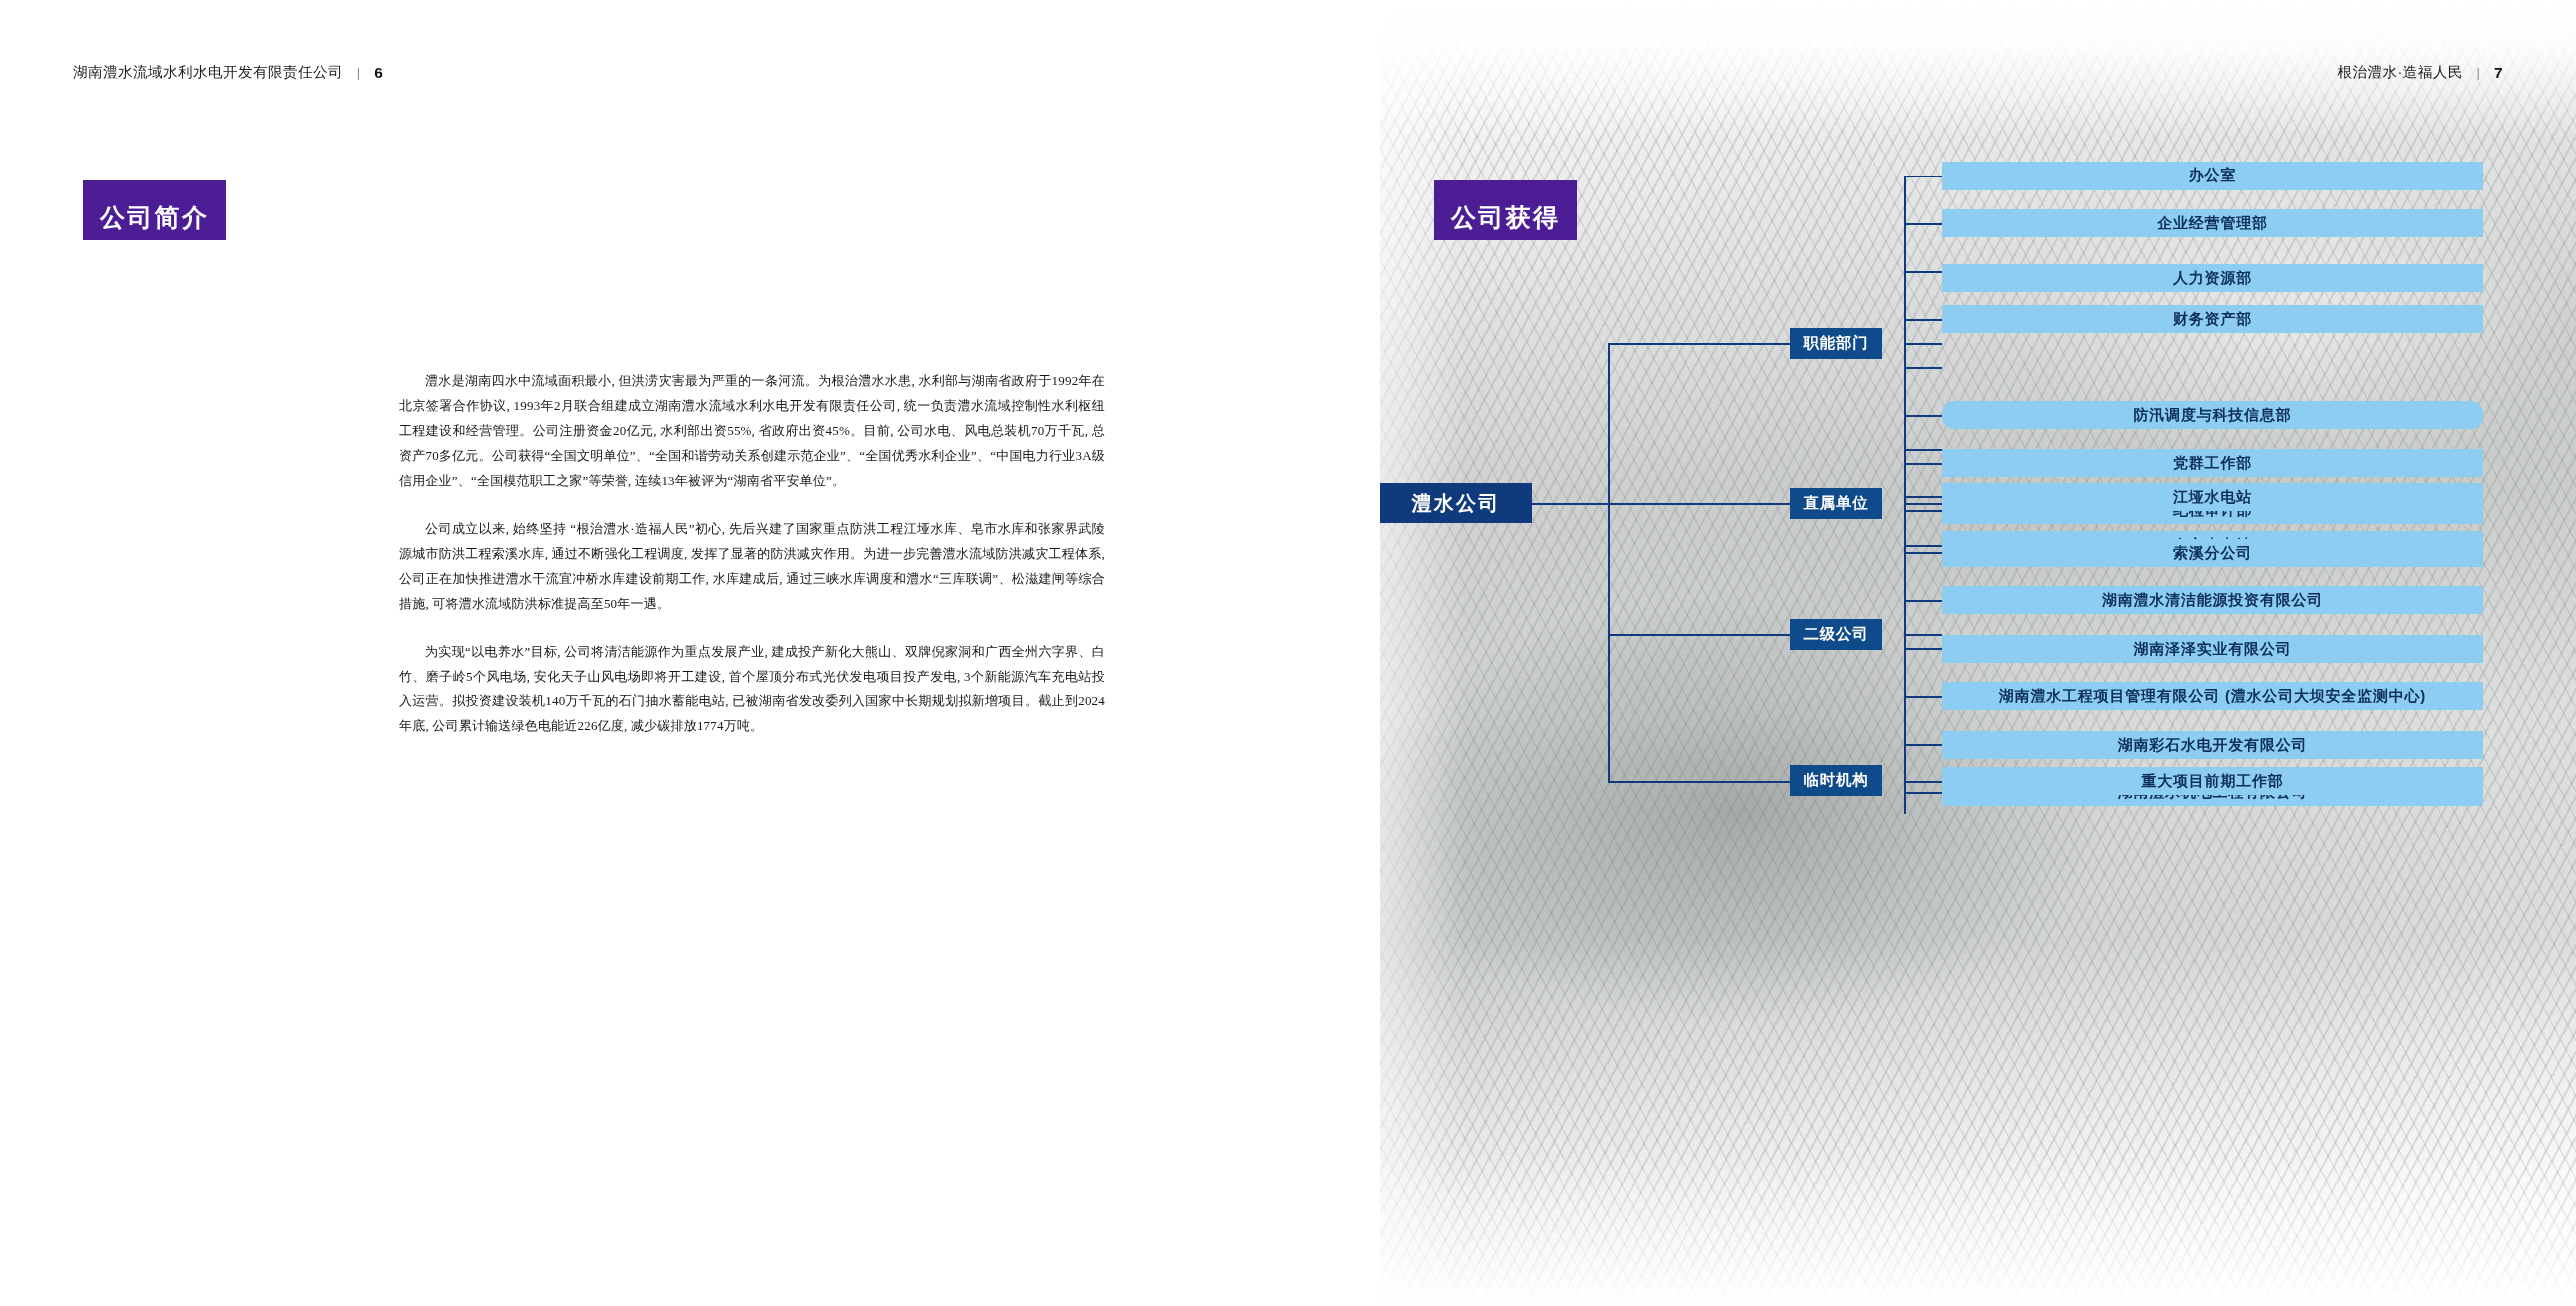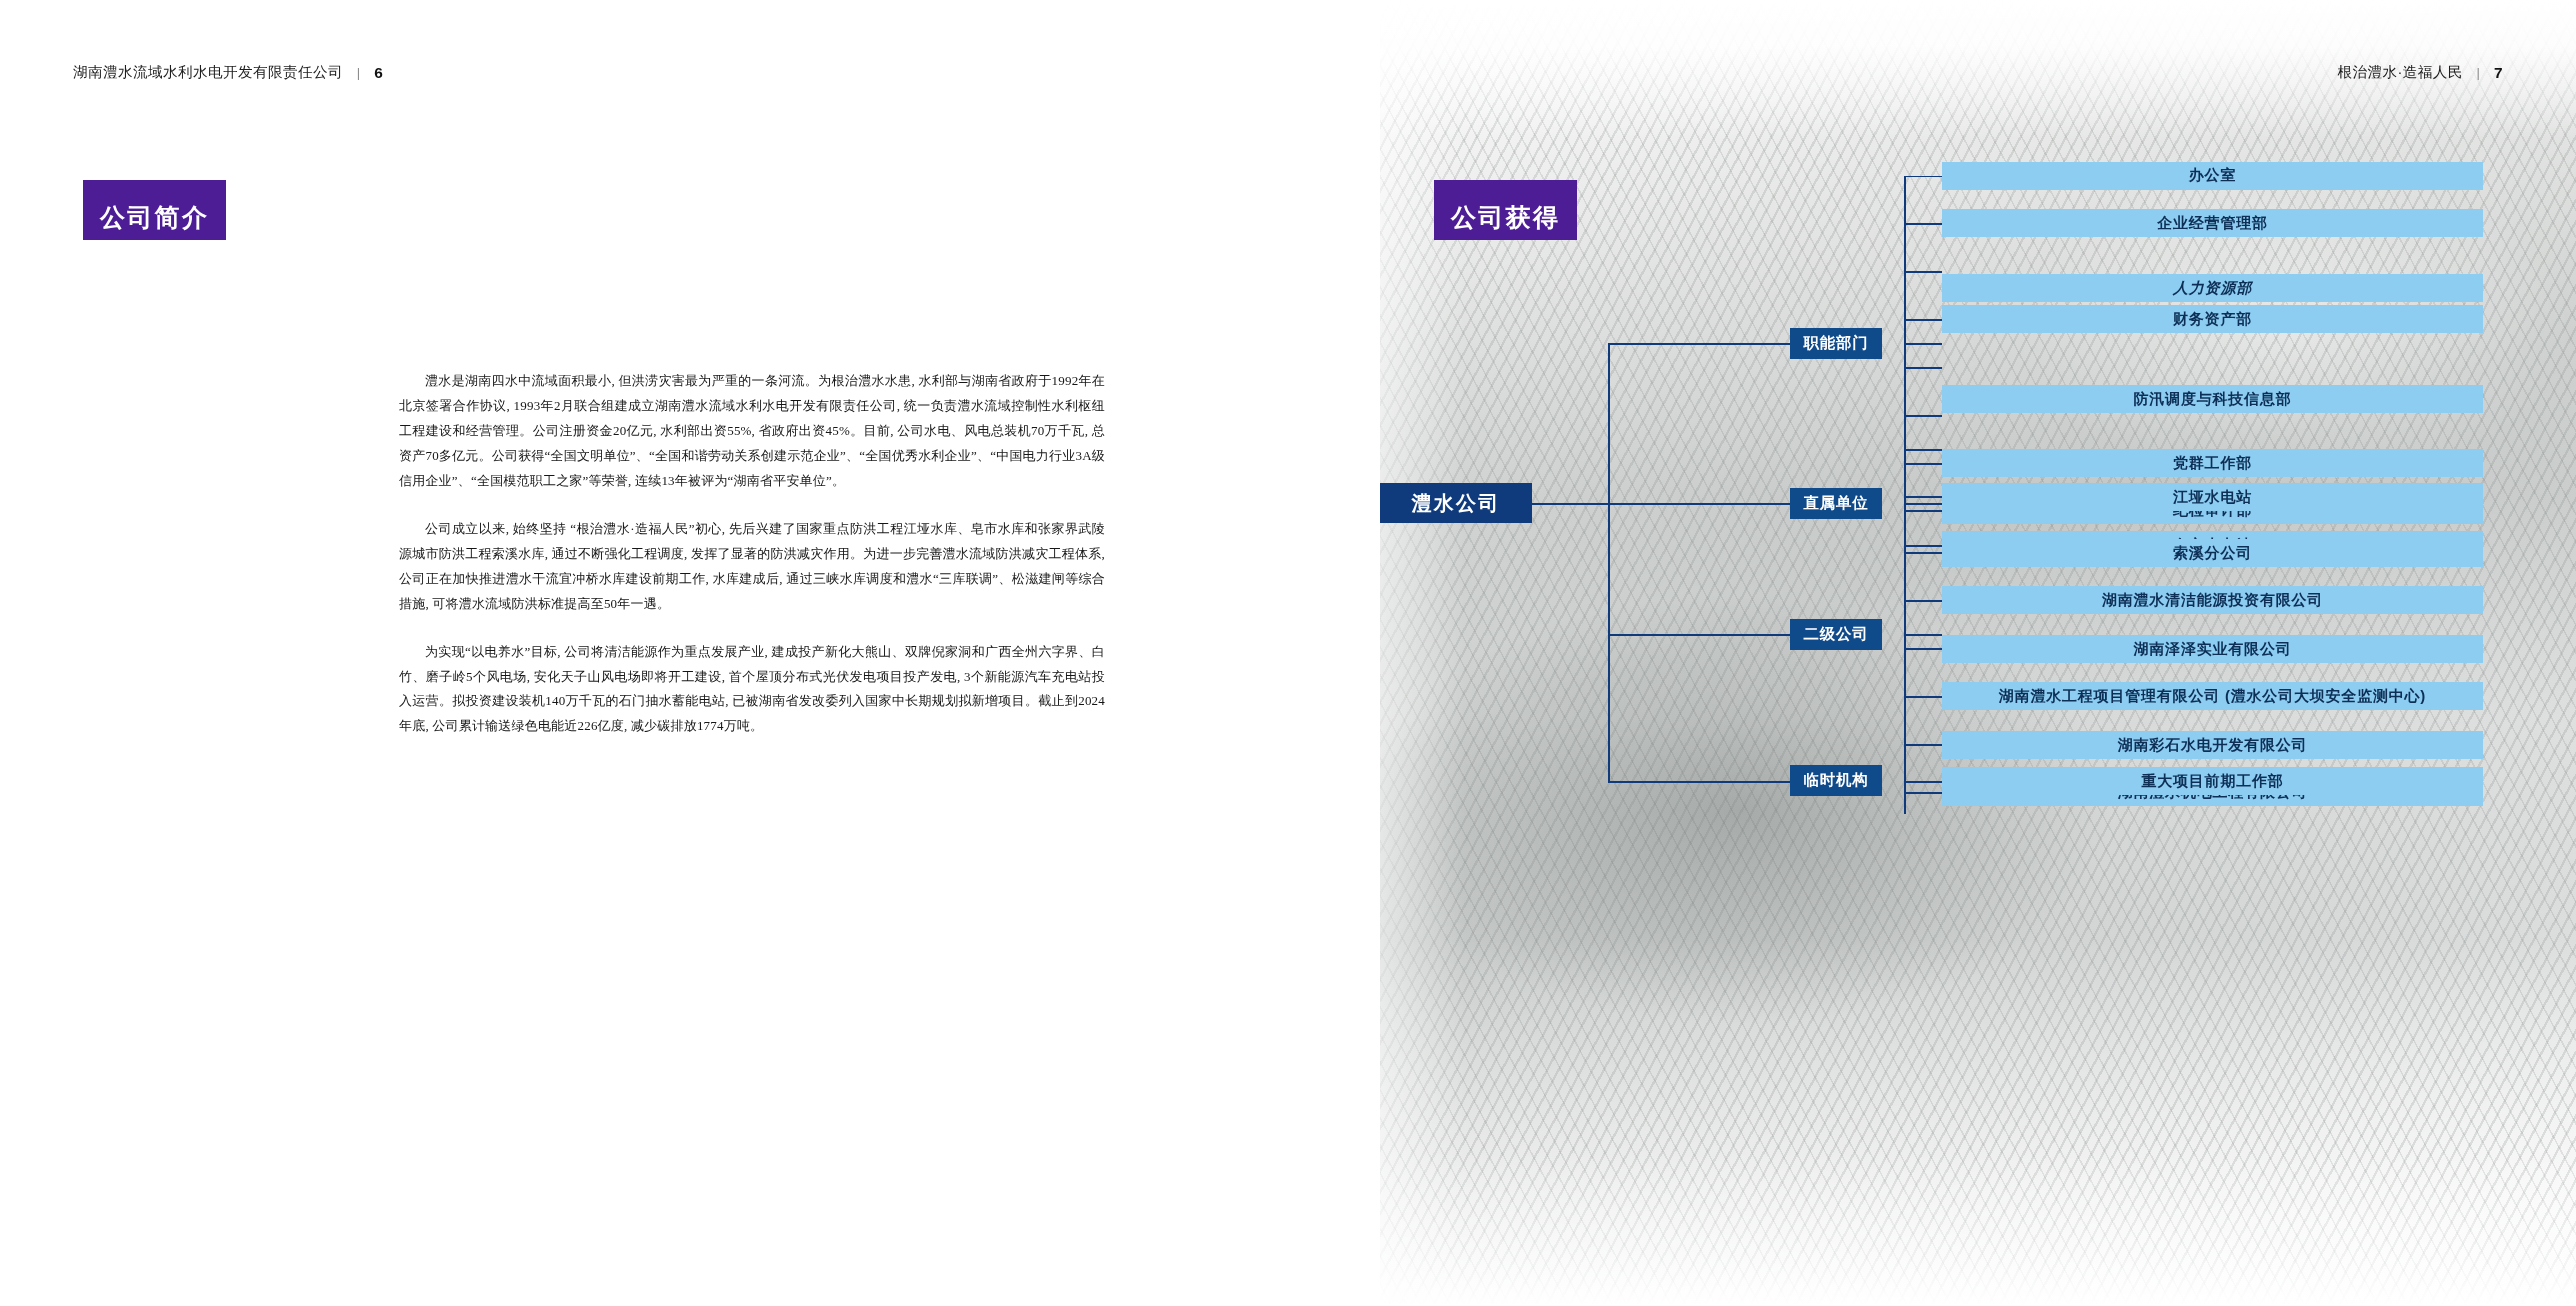--- a/index.html
+++ b/index.html
@@ -252,23 +252,23 @@
 
       <div class="node root" style="top:329px;">澧水公司</div>
 
       <div class="node group" style="top:174px;">职能部门</div>
       <div class="node group" style="top:334px;">直属单位</div>
       <div class="node group" style="top:465px;">二级公司</div>
       <div class="node group" style="top:611px;">临时机构</div>
 
       <div class="node leaf" style="top:7.7px;">办公室</div>
       <div class="node leaf" style="top:55px;">企业经营管理部</div>
-      <div class="node leaf" style="top:120px;font-style:italic;">人力资源部</div>
+      <div class="node leaf" style="top:110px;">人力资源部</div>
       <div class="node leaf" style="top:151px;">财务资产部</div>
-      <div class="node leaf" style="top:231px;">防汛调度与科技信息部</div>
+      <div class="node leaf" style="top:247px;border-radius:12px;">防汛调度与科技信息部</div>
       <div class="node leaf" style="top:295px;">党群工作部</div>
       <div class="node leaf" style="top:342px;">纪检审计部</div>
 
       <div class="node leaf" style="top:329px;">江垭水电站</div>
       <div class="node leaf" style="top:377px;">皂市水电站</div>
 
       <div class="node leaf" style="top:385px;">索溪分公司</div>
       <div class="node leaf" style="top:432px;">湖南澧水清洁能源投资有限公司</div>
       <div class="node leaf" style="top:481px;">湖南泽泽实业有限公司</div>
       <div class="node leaf" style="top:528px;">湖南澧水工程项目管理有限公司 (澧水公司大坝安全监测中心)</div>

